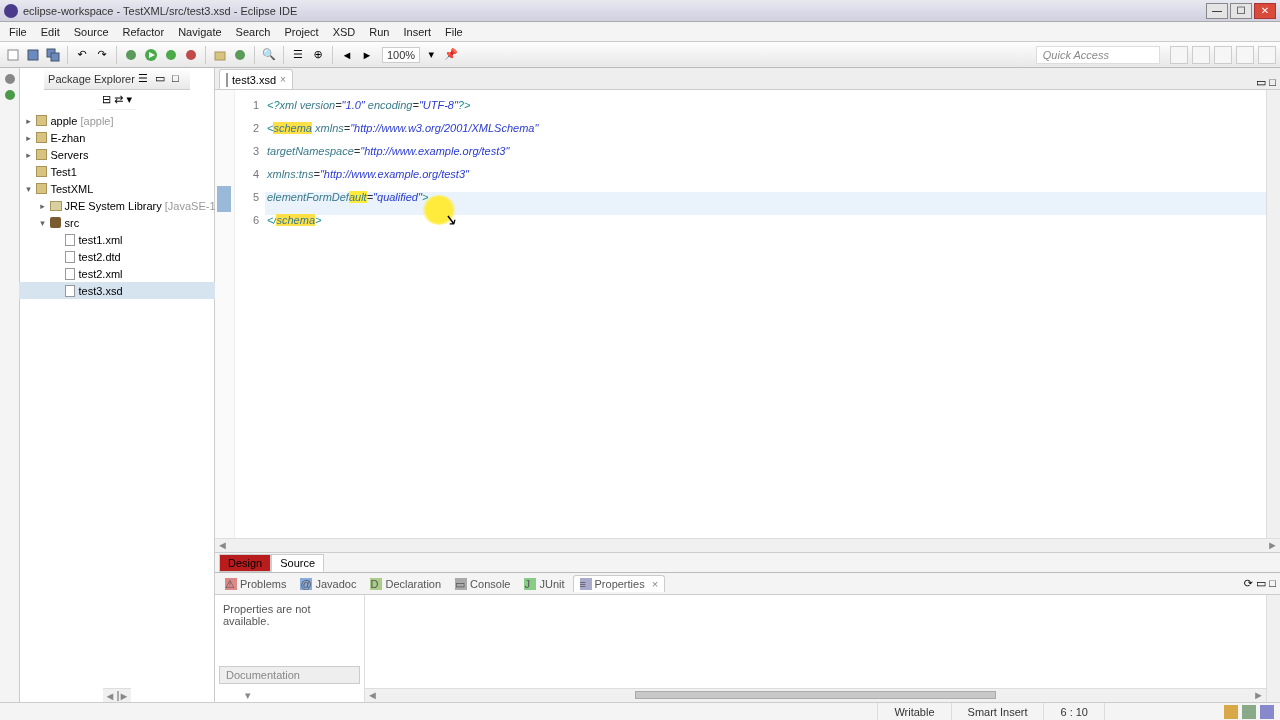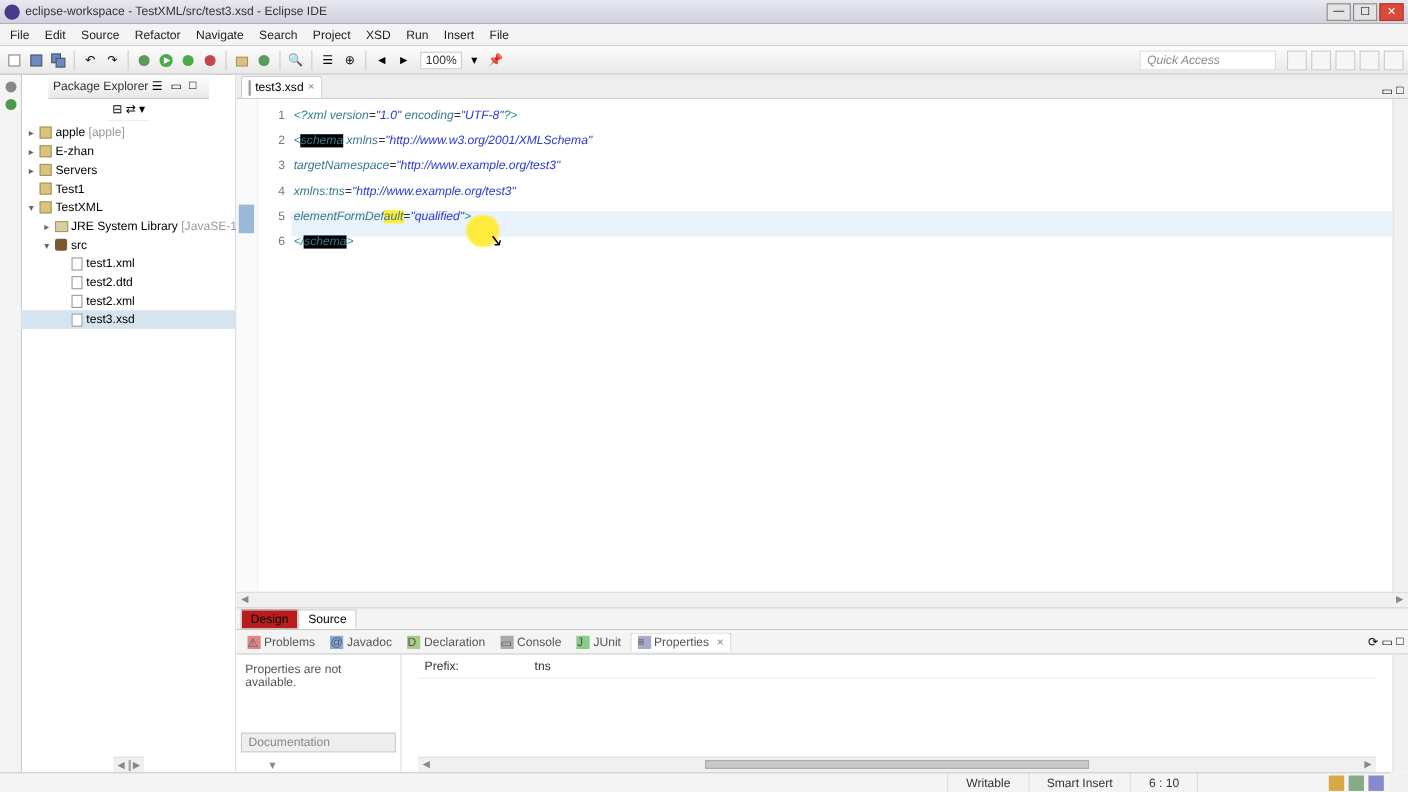--- a/index.html
+++ b/index.html
@@ -47,42 +47,42 @@
 .editor-body .ruler .mark { position:absolute; left:2px; width:14px; }
 .linenums { width:30px; text-align:right; color:#777; padding:4px 6px 0 0; background:#fff; }
 .linenums div { height:23px; }
 .code { flex:1; padding:4px 4px 0 2px; font-style:italic; color:#333; position:relative; }
 .code .line { height:23px; white-space:pre; }
 .code .str { color:#2a3ad0; font-style:italic; }
 .code .pun { color:#1a8a8a; }
 .code .tag { color:#3a7a8a; }
 .highlight-region { position:absolute; left:0; top:102px; width:100%; height:23px; background:#eaf2fb; z-index:0; }
 .code .line { position:relative; z-index:1; }
-.sel-word { background:#000000; }
+.sel-word { background:#fde047; }
 .yellow-spot { position:absolute; width:36px; height:30px; background:radial-gradient(circle,#ffeb3b 55%,rgba(255,235,59,0) 72%); border-radius:50%; z-index:5; }
 .editor-scroll { height:14px; background:#f0f0f0; border-top:1px solid #ddd; position:relative; }
 .editor-bottom-tabs { height:20px; background:#f4f4f4; border-top:1px solid #ccc; display:flex; align-items:center; padding:0 4px; gap:0; }
 .editor-bottom-tabs .btab { padding:2px 8px; border:1px solid #ccc; background:#b91c1c; cursor:default; }
 .editor-bottom-tabs .btab.active { background:#fff; border-bottom-color:#fff; }
 
 .views-area { height:130px; border-top:1px solid #bbb; background:#fff; display:flex; flex-direction:column; }
 .views-tabs { height:22px; background:#f4f4f4; border-bottom:1px solid #ccc; display:flex; align-items:center; padding:0 4px; gap:2px; }
 .views-tabs .vtab { padding:2px 6px; display:flex; align-items:center; gap:3px; color:#555; cursor:default; }
 .views-tabs .vtab.active { background:#fff; border:1px solid #ccc; border-bottom:none; border-radius:3px 3px 0 0; }
 .views-tabs .vic { width:12px; height:12px; }
 .views-tabs .right { margin-left:auto; display:flex; gap:3px; }
-.views-body { flex:1; display:flex; overflow:hidden;gap:15px; }
+.views-body { flex:1; display:flex; overflow:hidden; }
 .props-left { width:150px; border-right:1px solid #ddd; padding:8px; color:#555; position:relative; }
 .props-right { flex:1; display:flex; flex-direction:column; }
 .prop-row { display:flex; align-items:center; height:22px; border-bottom:1px solid #eee; }
 .prop-row .plabel { width:100px; padding:0 6px; color:#333; }
 .prop-row .pval { flex:1; padding:0 6px; color:#333; }
 .views-scroll { height:14px; background:#f0f0f0; border-top:1px solid #ddd; }
 
-.statusbar { position:absolute; bottom:0; left:0; right:16px; height:18px; background:#f4f4f4; border-top:1px solid #ccc; display:flex; align-items:center; font-size:11px; color:#333; }
+.statusbar { position:absolute; bottom:0; left:0; right:0; height:18px; background:#f4f4f4; border-top:1px solid #ccc; display:flex; align-items:center; font-size:11px; color:#333; }
 .statusbar .cell { padding:0 16px; border-left:1px solid #ddd; height:100%; display:flex; align-items:center; }
 .statusbar .cell:first-child { border-left:none; margin-left:auto; }
 .statusbar .tray { margin-left:auto; display:flex; gap:4px; padding-right:6px; }
 .statusbar .tray .ti { width:14px; height:14px; }
 
 svg { display:block; }
 </style>
 </head>
 <body>
 
@@ -356,24 +356,20 @@
           <span>□</span>
         </div>
       </div>
       <div class="views-body">
         <div class="props-left">
           <div>Properties are not available.</div>
           <div style="position:absolute;bottom:18px;left:4px;right:4px;border:1px solid #ccc;padding:2px 6px;background:#eee;color:#888">Documentation</div>
           <div style="position:absolute;bottom:0;left:30px;color:#888">▾</div>
         </div>
         <div class="props-right">
-          <div class="prop-row">
-            <div class="plabel">Prefix:</div>
-            <div class="pval">tns</div>
-          </div>
           <div class="views-scroll" style="margin-top:auto;position:relative">
             <span style="position:absolute;left:2px;color:#888">◄</span>
             <div style="position:absolute;left:30%;width:40%;top:2px;height:8px;background:#c8c8c8;border:1px solid #aaa"></div>
             <span style="position:absolute;right:2px;color:#888">►</span>
           </div>
         </div>
         <div style="width:14px;background:#f0f0f0;border-left:1px solid #ddd"></div>
       </div>
     </div>
   </div>

